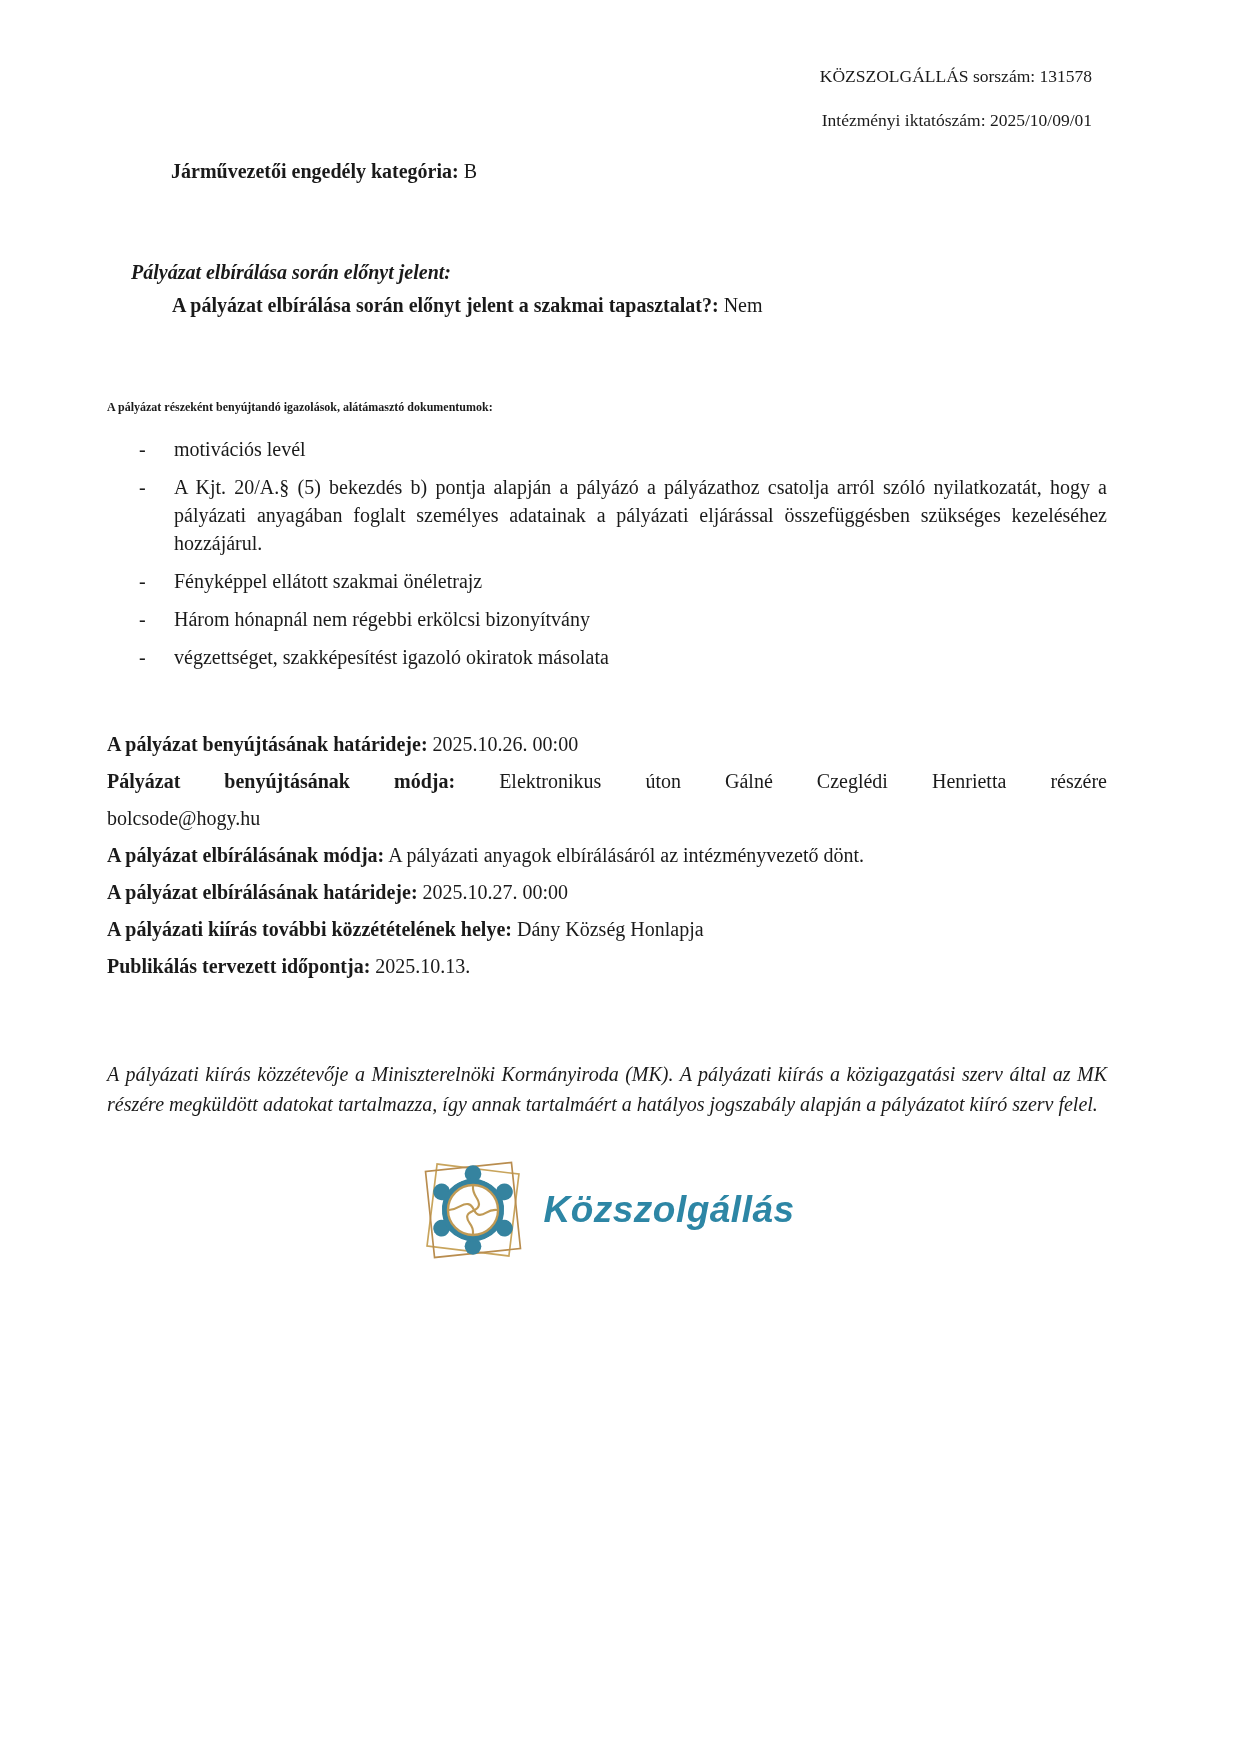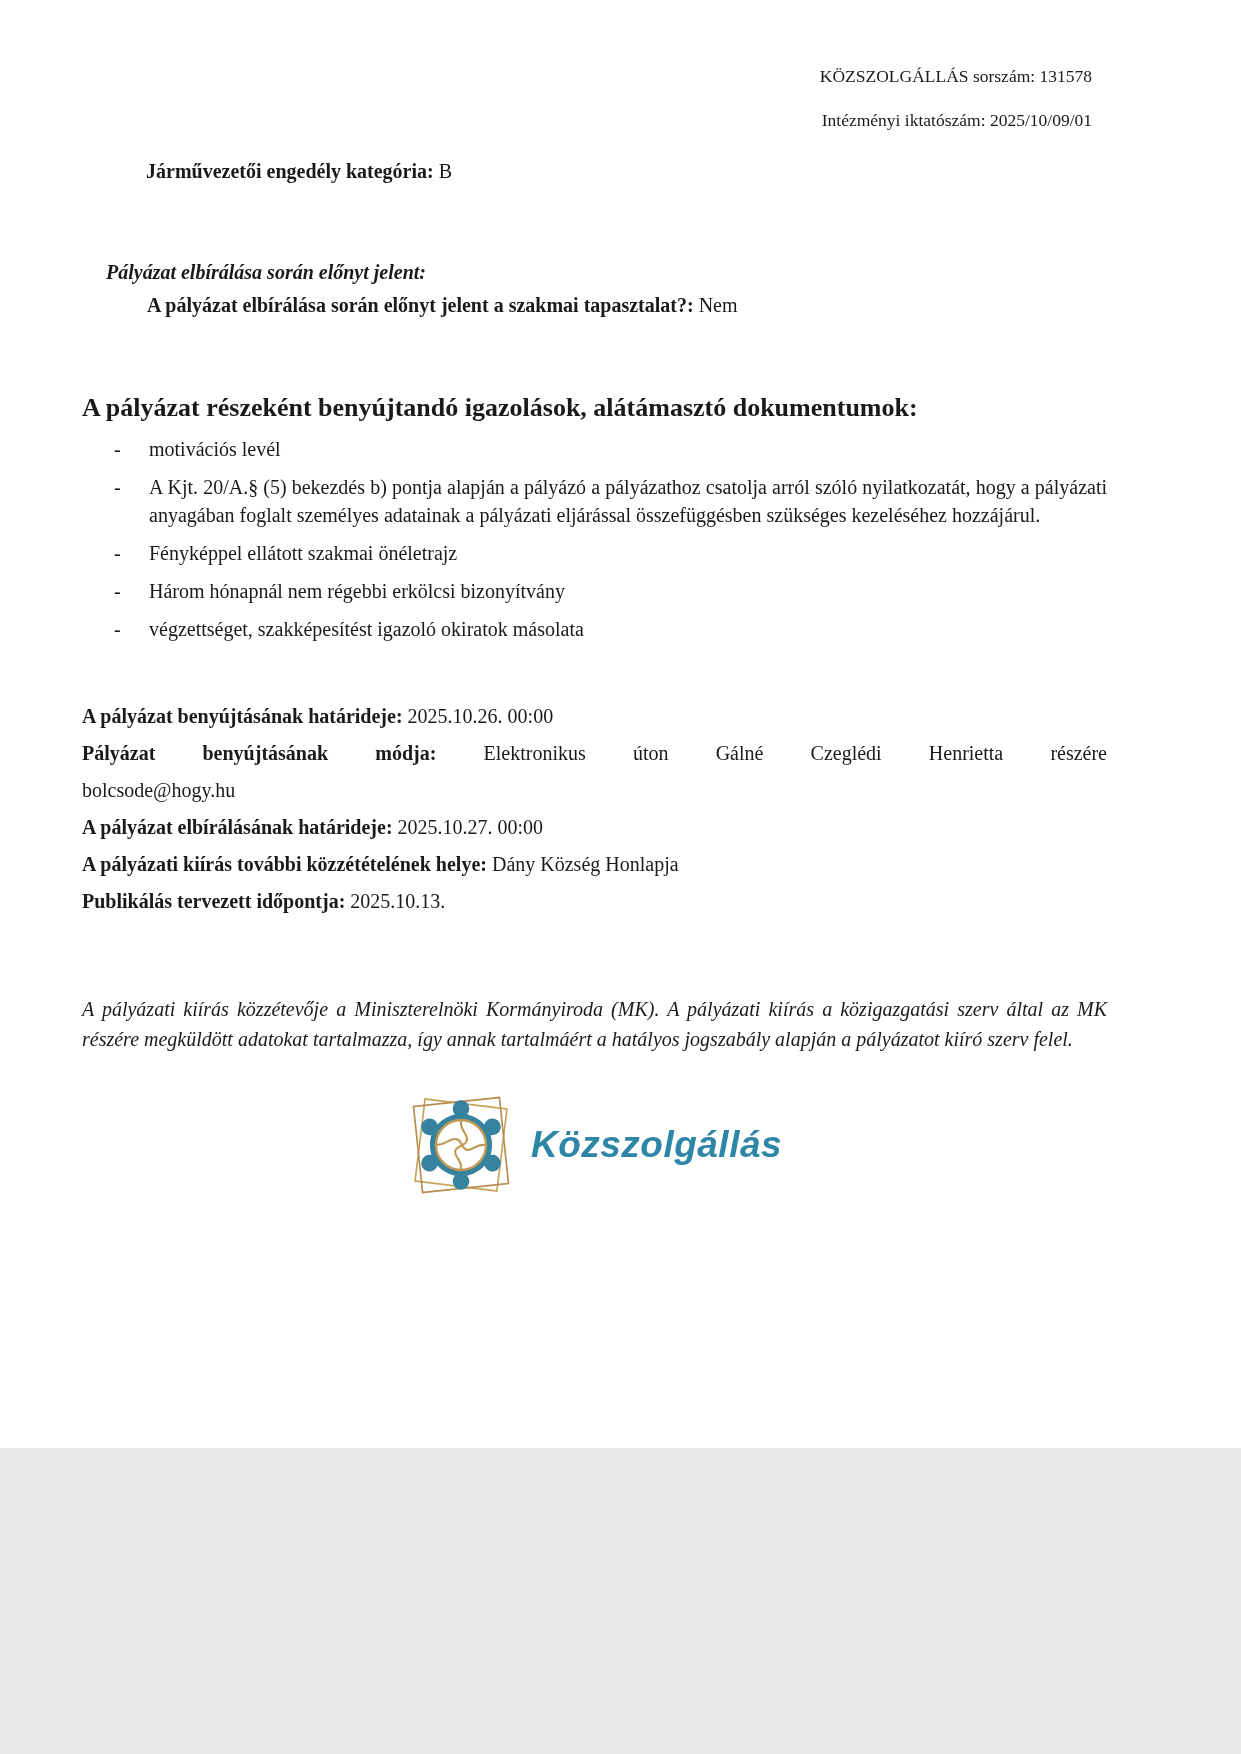--- a/index.html
+++ b/index.html
@@ -1,37 +1,37 @@
 <!DOCTYPE html>
 <html lang="hu"><head>
 <meta charset="utf-8">
 <title>Document</title>
 <style>
   html,body{margin:0;padding:0;background:#e8e8e8;}
   .page{
-    width:1241px;height:1448px;margin:0 auto;background:#ffffff;
+    width:1241px;height:1754px;margin:0 auto;background:#ffffff;
     font-family:"Liberation Serif","DejaVu Serif",serif;
     color:#1a1a1a;position:relative;overflow:hidden;box-sizing:border-box;
-    padding:66px 134px 0 82px;
+    padding:66px 134px 0 107px;
   }
   p{margin:0;}
   .b{font-weight:bold;margin-top:40px;}
   
   .doc-header{text-align:right;padding-right:15px;}
   .hdr-line{font-size:17.5px;line-height:20px;}
   .hdr-line + .hdr-line{margin-top:24px;}
   
   .license-line{margin-top:30px;margin-left:64px;font-size:20px;line-height:23px;}
   
   .adv-title{margin-top:78px;margin-left:24px;font-size:20px;line-height:22px;font-weight:bold;font-style:italic;}
   .adv-item{margin-left:65px;font-size:20px;line-height:22px;}
   .adv-item.first{margin-top:11px;}
   .adv-item + .adv-item{margin-top:20px;}
   
-  .docs-heading{margin-top:80px;font-size:26px;line-height:23px;font-weight:bold;}
+  .docs-heading{margin-top:80px;font-size:12px;line-height:23px;font-weight:bold;}
   .doc-list{margin-top:16px;}
   .doc-item{display:flex;margin-left:32px;font-size:20px;line-height:28px;}
   .doc-item + .doc-item{margin-top:10px;}
   .doc-dash{flex:0 0 35px;}
   .doc-text{flex:1;}
   .doc-text.justify{text-align:justify;}
   
   .details{margin-top:55px;}
   .detail{font-size:20px;line-height:37px;}
   .line-justify{display:block;text-align:justify;text-align-last:justify;}
@@ -82,20 +82,21 @@
       <span class="doc-text">végzettséget, szakképesítést igazoló okiratok másolata</span>
     </div>
   </div>
 
   <div class="details">
     <p class="detail"><span class="b">A pályázat benyújtásának határideje:</span> <span>2025.10.26. 00:00</span></p>
     <p class="detail">
       <span class="line-justify"><span class="b">Pályázat benyújtásának módja:</span> <span>Elektronikus úton Gálné Czeglédi Henrietta részére</span></span>
       <span class="email-line">bolcsode@hogy.hu</span>
     </p>
+    <p class="detail"><span class="b">A pályázat elbírálásának módja:</span> <span>A pályázati anyagok elbírálásáról az intézményvezető dönt.</span></p>
     <p class="detail"><span class="b">A pályázat elbírálásának határideje:</span> <span>2025.10.27. 00:00</span></p>
     <p class="detail"><span class="b">A pályázati kiírás további közzétételének helye:</span> <span>Dány Község Honlapja</span></p>
     <p class="detail"><span class="b">Publikálás tervezett időpontja:</span> <span>2025.10.13.</span></p>
   </div>
 
   <p class="disclaimer">A pályázati kiírás közzétevője a Miniszterelnöki Kormányiroda (MK). A pályázati kiírás a közigazgatási szerv által az MK részére megküldött adatokat tartalmazza, így annak tartalmáért a hatályos jogszabály alapján a pályázatot kiíró szerv felel.</p>
 
   <div class="logo-row">
     <svg class="logo-mark" width="108" height="114" viewBox="0 0 110 116" aria-hidden="true">
 

